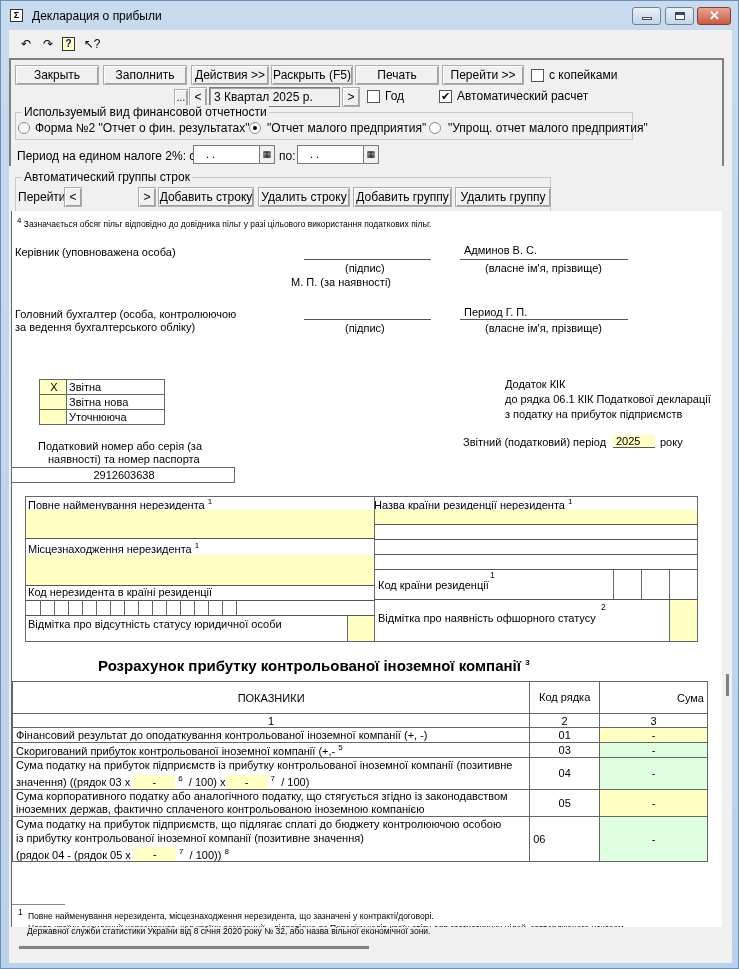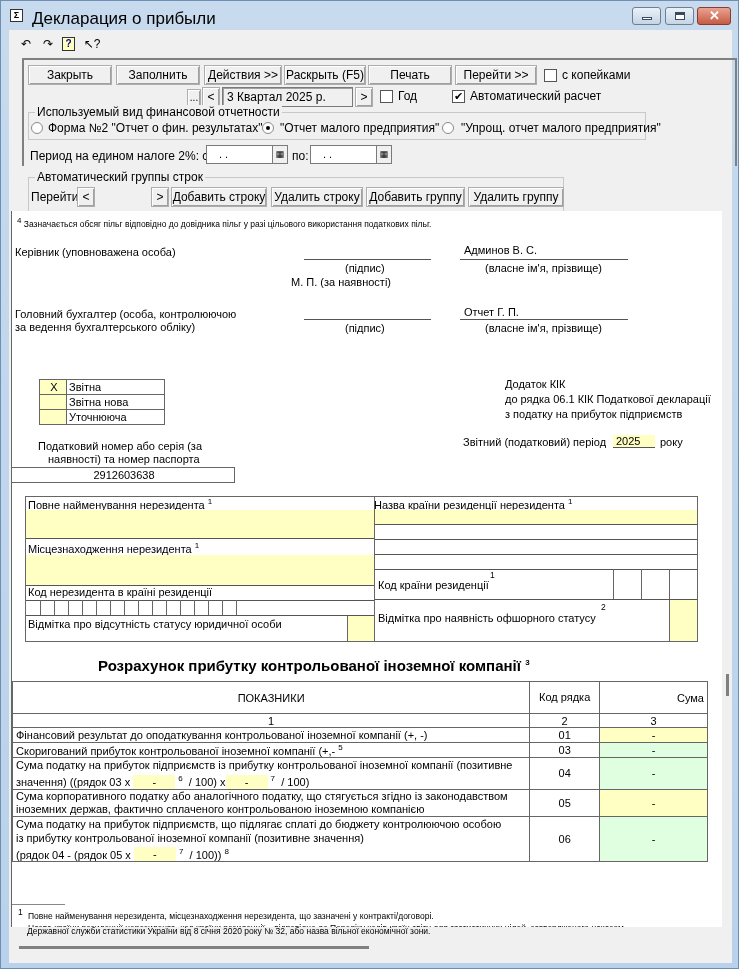--- a/index.html
+++ b/index.html
@@ -1,32 +1,32 @@
 <!DOCTYPE html>
 <html><head>
 <meta charset="utf-8">
 <style>
   * { box-sizing: border-box; margin: 0; padding: 0; }
   body { width: 739px; height: 969px; background: #b9d1ea; font-family: "Liberation Sans", sans-serif; font-size: 11px; color: #000; position: relative; overflow: hidden; }
   .window { position: absolute; left: 0; top: 0; width: 739px; height: 969px; background: linear-gradient(#c7daee, #b9d1ea); border: 1px solid #6d8fb3; }
   .titlebar { position: absolute; left: 0; top: 0; width: 737px; height: 28px; }
   .app-icon { position: absolute; left: 9px; top: 8px; width: 13px; height: 13px; border: 1px solid #333; background: #fff; font-size: 9px; line-height: 11px; text-align: center; font-weight: bold; }
-  .title-text { position: absolute; left: 31px; top: 8px; font-size: 17px; }
+  .title-text { position: absolute; left: 31px; top: 8px; font-size: 12px; }
   .win-btn { position: absolute; top: 6px; height: 18px; border: 1px solid #6e7f92; border-radius: 3px; background: linear-gradient(#eaf1f8, #c5d4e5); }
   .win-btn.min { left: 631px; width: 29px; }
   .win-btn.max { left: 664px; width: 29px; }
   .win-btn.close { left: 696px; width: 34px; background: linear-gradient(#e8a493, #c75a43); border-color: #8c3a2b; }
   .win-btn span { position: absolute; display: block; }
   .min span { left: 9px; top: 9px; width: 10px; height: 3px; background: #fff; border: 1px solid #3a4a5a; }
   .max span { left: 9px; top: 4px; width: 10px; height: 8px; border: 1px solid #3a4a5a; border-top-width: 3px; background: #fff; }
   .close span { left: 11px; top: 0px; color: #fff; font-weight: bold; font-size: 13px; }
   .client { position: absolute; left: 8px; top: 29px; width: 723px; height: 933px; background: #f0f0f0; }
   .toolbar-icons { position: absolute; left: 8px; top: 5px; height: 20px; }
   .tb-icon { position: absolute; top: 0; width: 18px; height: 18px; font-size: 12px; line-height: 18px; text-align: center; }
-  .panel { position: absolute; left: 13px; top: 28px; width: 715px; height: 108px; border: 2px solid #808080; border-bottom: none; }
+  .panel { position: absolute; left: 0; top: 28px; width: 715px; height: 108px; border: 2px solid #808080; border-bottom: none; }
   .btn { position: absolute; height: 20px; background: #f0f0f0; border: 1px solid #adadad; box-shadow: inset 1px 1px 0 #fff, inset -1px -1px 0 #a0a0a0; font-size: 12px; text-align: center; line-height: 18px; font-family: "Liberation Sans", sans-serif; cursor: pointer; }
   .field { position: absolute; height: 20px; background: #f0f0f0; border: 1px solid #7a7a7a; font-size: 12px; line-height: 18px; padding-left: 4px; box-shadow: inset 1px 1px 0 #a0a0a0; }
   .chk { position: absolute; width: 13px; height: 13px; border: 1px solid #555; background: #fff; font-size: 11px; line-height: 11px; text-align: center; }
   .lbl { position: absolute; font-size: 12px; white-space: nowrap; }
   .groupbox { position: absolute; border: 1px solid #c8c8c8; }
   .group-title { position: absolute; top: -8px; left: 6px; background: #f0f0f0; padding: 0 2px; font-size: 12px; }
   .radio { position: absolute; width: 12px; height: 12px; border-radius: 50%; border: 1px solid #8a8a8a; background: #fff; }
   .radio.on::after { content: ""; position: absolute; left: 3px; top: 3px; width: 4px; height: 4px; border-radius: 50%; background: #000; }
   .date-field { position: absolute; height: 19px; background: #fff; border: 1px solid #7a7a7a; font-size: 11px; line-height: 17px; padding-left: 12px; }
   .cal-btn { position: absolute; right: 0; top: 0; width: 15px; height: 17px; border-left: 1px solid #7a7a7a; background: #f0f0f0; font-size: 9px; line-height: 17px; text-align: center; }
@@ -126,21 +126,21 @@
       <div class="d" style="left:333px;top:51px">(підпис)</div>
       <div class="d" style="left:279px;top:65px">М. П. (за наявності)</div>
       <div class="d" style="left:452px;top:33px">Админов В. С.</div>
       <div class="line" style="left:448px;top:48px;width:168px"></div>
       <div class="d" style="left:473px;top:51px">(власне ім'я, прізвище)</div>
 
       <div class="d" style="left:3px;top:97px">Головний бухгалтер (особа, контролюючою</div>
       <div class="d" style="left:3px;top:110px">за ведення бухгалтерського обліку)</div>
       <div class="line" style="left:292px;top:108px;width:127px"></div>
       <div class="d" style="left:333px;top:111px">(підпис)</div>
-      <div class="d" style="left:452px;top:95px">Отчет Г. П.</div>
+      <div class="d" style="left:452px;top:95px">Период Г. П.</div>
       <div class="line" style="left:448px;top:108px;width:168px"></div>
       <div class="d" style="left:473px;top:111px">(власне ім'я, прізвище)</div>
 
       <div>
         <div class="cell yellow" style="left:27px;top:168px;width:28px;height:16px;text-align:center;line-height:14px">X</div>
         <div class="cell" style="left:54px;top:168px;width:99px;height:16px;line-height:14px">Звітна</div>
         <div class="cell yellow" style="left:27px;top:183px;width:28px;height:16px"></div>
         <div class="cell" style="left:54px;top:183px;width:99px;height:16px;line-height:14px">Звітна нова</div>
         <div class="cell yellow" style="left:27px;top:198px;width:28px;height:16px"></div>
         <div class="cell" style="left:54px;top:198px;width:99px;height:16px;line-height:14px">Уточнююча</div>
@@ -245,21 +245,21 @@
           <td style="line-height:13px;white-space:normal">Сума корпоративного податку або аналогічного податку, що стягується згідно із законодавством іноземних держав, фактично сплаченого контрольованою іноземною компанією</td>
           <td style="text-align:center">05</td>
           <td class="yellow" style="text-align:center">-</td>
         </tr>
         <tr style="height:45px">
           <td style="line-height:14px">
                 <div>Сума податку на прибуток підприємств, що підлягає сплаті до бюджету контролюючою особою</div>
                 <div> із прибутку контрольованої іноземної компанії (позитивне значення)</div>
                 <div><span>(рядок 04 - (рядок 05 х</span> <span class="inlineval">-</span> <sup>7</sup>&nbsp; <span>/ 100))</span> <sup>8</sup></div>
               </td>
-          <td style="text-align:center">06</td>
+          <td style="text-align:left">06</td>
           <td class="green" style="text-align:center">-</td>
         </tr>
       </tbody>
         </table>
 
       <div class="line" style="left:0px;top:693px;width:53px;background:#888"></div>
       <div class="d small" style="left:6px;top:696px">1</div>
       <div class="d small" style="left:16px;top:700px">Повне найменування нерезидента, місцезнаходження нерезидента, що зазначені у контракті/договорі.</div>
       <div class="d small" style="left:16px;top:712px">Назва країни резиденції нерезидента, код країни резиденції – відповідно до Переліку кодів  країн світу для статистичних цілей, затвердженого наказом</div>
     </div>

